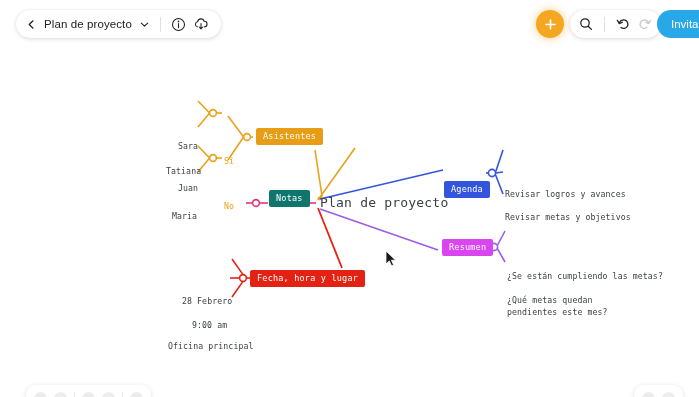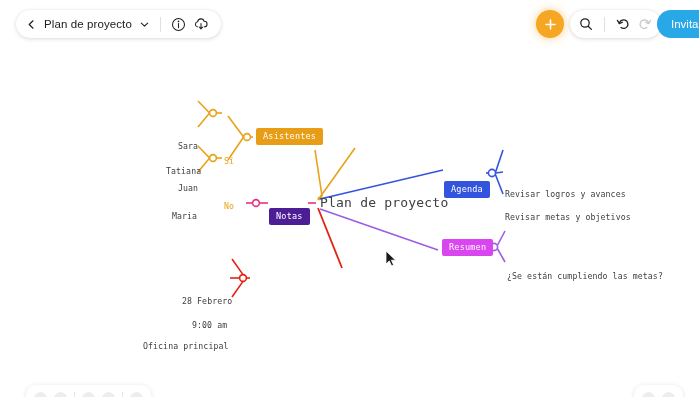--- a/index.html
+++ b/index.html
@@ -157,32 +157,34 @@
     <div class="node" style="left:256px;top:128px;background:#e89d16;">Asistentes</div>
 
     <div class="leaf orange" style="left:224px;top:109px;text-align:center;">Sí</div>
     <div class="leaf orange" style="left:224px;top:154px;">No</div>
 
     <div class="leaf" style="left:178px;top:94px;">Sara</div>
     <div class="leaf" style="left:166px;top:119px;">Tatiana</div>
     <div class="leaf" style="left:178px;top:136px;">Juan</div>
     <div class="leaf" style="left:172px;top:164px;">Maria</div>
 
-    <div class="node" style="left:269px;top:208px;background:#4c1d95;">Notas</div>
-
+    <div class="node" style="left:269px;top:190px;background:#0f766e;">Notas</div>
+
+    <div class="node" style="left:250px;top:270px;background:#e32213;">Fecha, hora y lugar</div>
     <div class="leaf" style="left:182px;top:249px;">28 Febrero</div>
     <div class="leaf" style="left:192px;top:273px;">9:00 am</div>
-    <div class="leaf" style="left:143px;top:294px;">Oficina principal</div>
+    <div class="leaf" style="left:168px;top:294px;">Oficina principal</div>
 
     <div class="node" style="left:444px;top:165px;background:#3355dd;margin-top:16px;">Agenda</div>
     <div class="leaf" style="left:505px;top:142px;">Revisar logros y avances</div>
     <div class="leaf" style="left:505px;top:165px;">Revisar metas y objetivos</div>
 
     <div class="node" style="left:442px;top:239px;background:#d946ef;">Resumen</div>
     <div class="leaf" style="left:507px;top:224px;">¿Se están cumpliendo las metas?</div>
+    <div class="leaf wrap" style="left:507px;top:248px;width:130px;">¿Qué metas quedan pendientes este mes?</div>
 
     <svg id="cursor" width="12" height="18" viewBox="0 0 12 18">
       <path d="M1 1 L1 14 L4.3 10.9 L6.6 15.8 L8.6 14.9 L6.4 10.2 L10.6 10.2 Z" fill="#1a1a1a" stroke="#ffffff" stroke-width="0.8"></path>
     </svg>
   </div>
 
   <div class="pill" id="doc-pill">
     <span class="ico">
       <svg width="11" height="11" viewBox="0 0 11 11">
           <path d="M7 1.8 L3.2 5.5 L7 9.2" fill="none" stroke="#202124" stroke-width="1.2" stroke-linecap="round" stroke-linejoin="round"></path>

